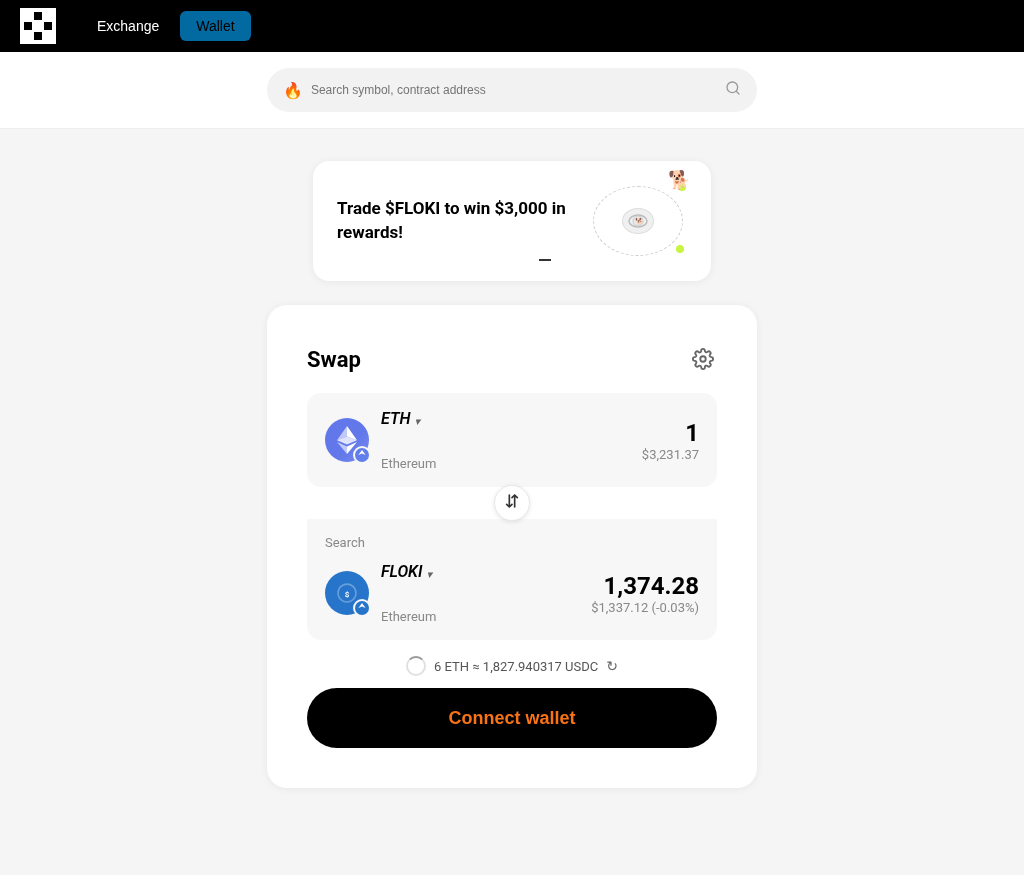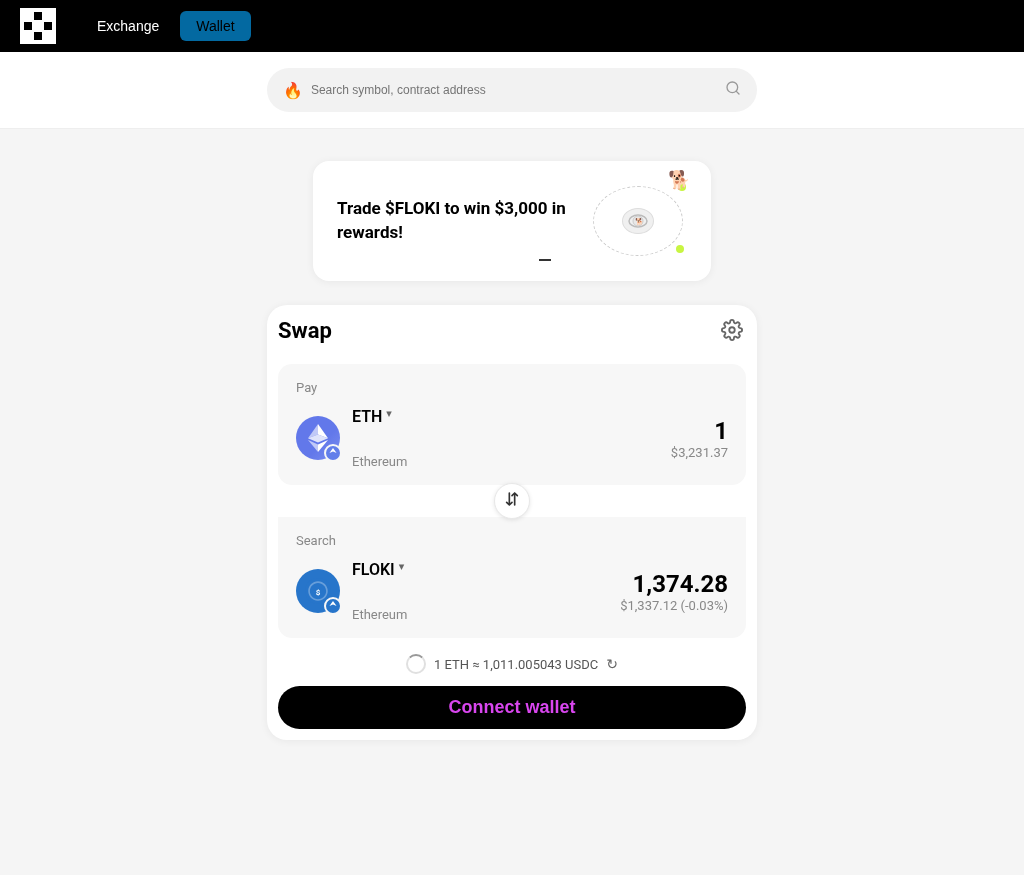--- a/index.html
+++ b/index.html
@@ -183,21 +183,21 @@
       top: -12px;
       right: -4px;
       font-size: 18px;
     }
 
     
     .swap-widget {
       width: 490px;
       background: #fff;
       border-radius: 20px;
-      padding: 11px;
+      padding: 40px;
       box-shadow: 0 1px 8px rgba(0,0,0,0.06);
     }
     .swap-header {
       display: flex;
       align-items: center;
       justify-content: space-between;
       margin-bottom: 20px;
     }
     .swap-title {
       font-size: 22px;
@@ -266,22 +266,23 @@
       justify-content: center;
       font-size: 7px;
       color: white;
     }
     .token-info {
       display: flex;
       flex-direction: column;
     }
     .token-name-row {
       display: flex;
-      align-items: flex-start;
+      align-items: flex-end;
       gap: 4px;
+      font-style: italic;
     }
     .token-name {
       font-size: 16px;
       font-weight: 600;
       color: #000;
     }
     .token-chevron {
       font-size: 11px;
       color: #666;
     }
@@ -349,23 +350,23 @@
     }
     .rate-refresh {
       font-size: 14px;
       color: #666;
       cursor: pointer;
     }
 
     
     .connect-wallet-btn {
       width: 100%;
-      height: 43px;
+      height: 60px;
       background: #000;
-      color: #d946ef;
+      color: #f97316;
       border: none;
       border-radius: 30px;
       font-size: 18px;
       font-weight: 600;
       cursor: pointer;
       display: flex;
       align-items: center;
       justify-content: center;
     }
   </style>
@@ -433,21 +434,20 @@
       <span class="swap-title">Swap</span>
       <div class="settings-icon">
         <svg width="22" height="22" viewBox="0 0 24 24" fill="none" stroke="#666" stroke-width="2" stroke-linecap="round" stroke-linejoin="round">
           <circle cx="12" cy="12" r="3"></circle>
           <path d="M19.4 15a1.65 1.65 0 0 0 .33 1.82l.06.06a2 2 0 0 1-2.83 2.83l-.06-.06a1.65 1.65 0 0 0-1.82-.33 1.65 1.65 0 0 0-1 1.51V21a2 2 0 0 1-4 0v-.09A1.65 1.65 0 0 0 9 19.4a1.65 1.65 0 0 0-1.82.33l-.06.06a2 2 0 0 1-2.83-2.83l.06-.06A1.65 1.65 0 0 0 4.68 15a1.65 1.65 0 0 0-1.51-1H3a2 2 0 0 1 0-4h.09A1.65 1.65 0 0 0 4.6 9a1.65 1.65 0 0 0-.33-1.82l-.06-.06a2 2 0 0 1 2.83-2.83l.06.06A1.65 1.65 0 0 0 9 4.68a1.65 1.65 0 0 0 1-1.51V3a2 2 0 0 1 4 0v.09a1.65 1.65 0 0 0 1 1.51 1.65 1.65 0 0 0 1.82-.33l.06-.06a2 2 0 0 1 2.83 2.83l-.06.06A1.65 1.65 0 0 0 19.4 9a1.65 1.65 0 0 0 1.51 1H21a2 2 0 0 1 0 4h-.09a1.65 1.65 0 0 0-1.51 1z"></path>
         </svg>
       </div>
     </div>
 
     <div class="token-section">
-      <div class="section-label">Pay</div>
       <div class="token-row">
         <div class="token-left">
           <div class="token-icon eth-icon">
             <svg width="20" height="28" viewBox="0 0 20 28" fill="none">
               <path d="M10 0L0 14.2L10 10.4V0Z" fill="rgba(255,255,255,0.6)"></path>
               <path d="M10 0L20 14.2L10 10.4V0Z" fill="white"></path>
               <path d="M0 14.2L10 18.5L20 14.2L10 10.4L0 14.2Z" fill="rgba(255,255,255,0.8)"></path>
               <path d="M10 28L0 16.1L10 20.4V28Z" fill="rgba(255,255,255,0.6)"></path>
               <path d="M10 28L20 16.1L10 20.4V28Z" fill="white"></path>
             </svg>
@@ -511,20 +511,20 @@
         </div>
         <div class="token-amount">
           <div class="amount-value">1,374.28</div>
           <div class="amount-usd">$1,337.12 (-0.03%)</div>
         </div>
       </div>
     </div>
 
     <div class="rate-info">
       <div class="rate-loader"></div>
-      <span>1 ETH ≈ 1,011.005043 USDC</span>
+      <span>6 ETH ≈ 1,827.940317 USDC</span>
       <span class="rate-refresh">↻</span>
     </div>
 
     <button class="connect-wallet-btn">Connect wallet</button>
 
   </div>
 </div>
 
 </body></html>

